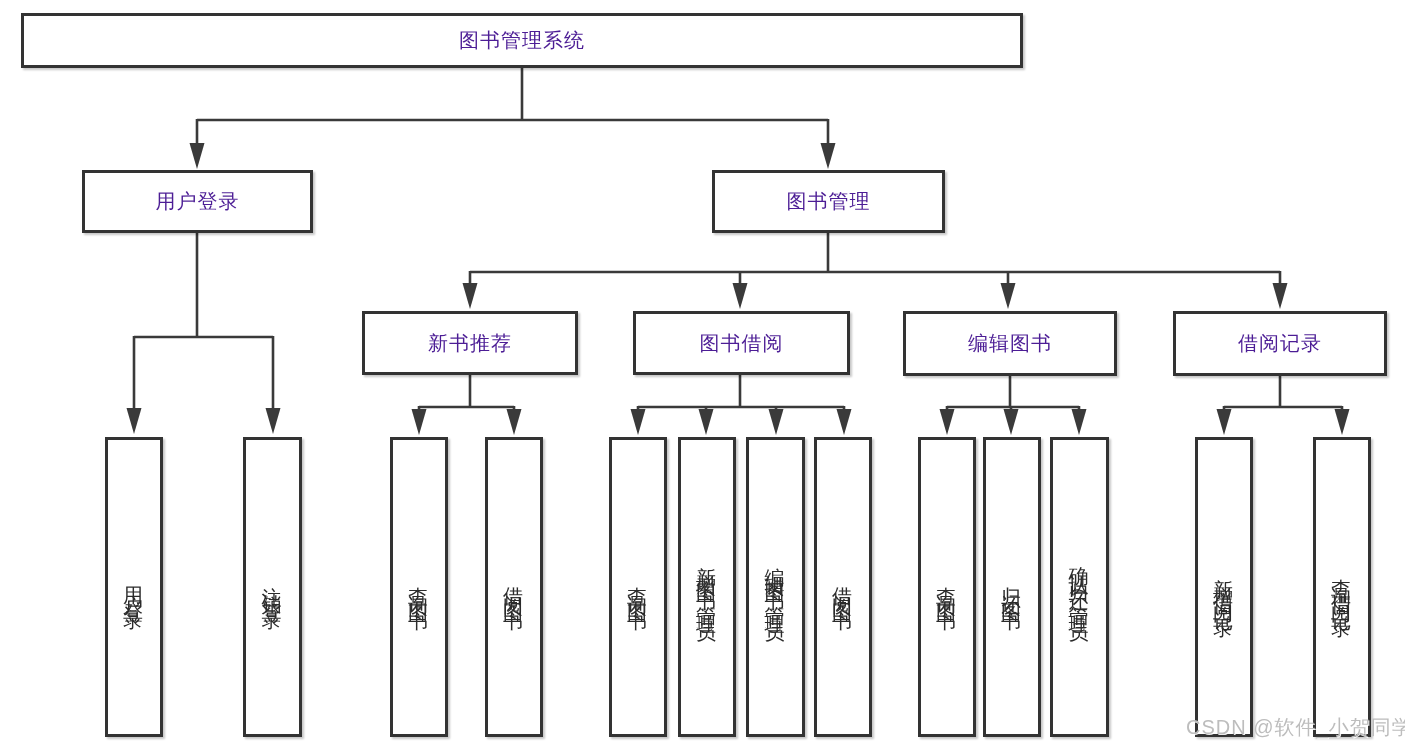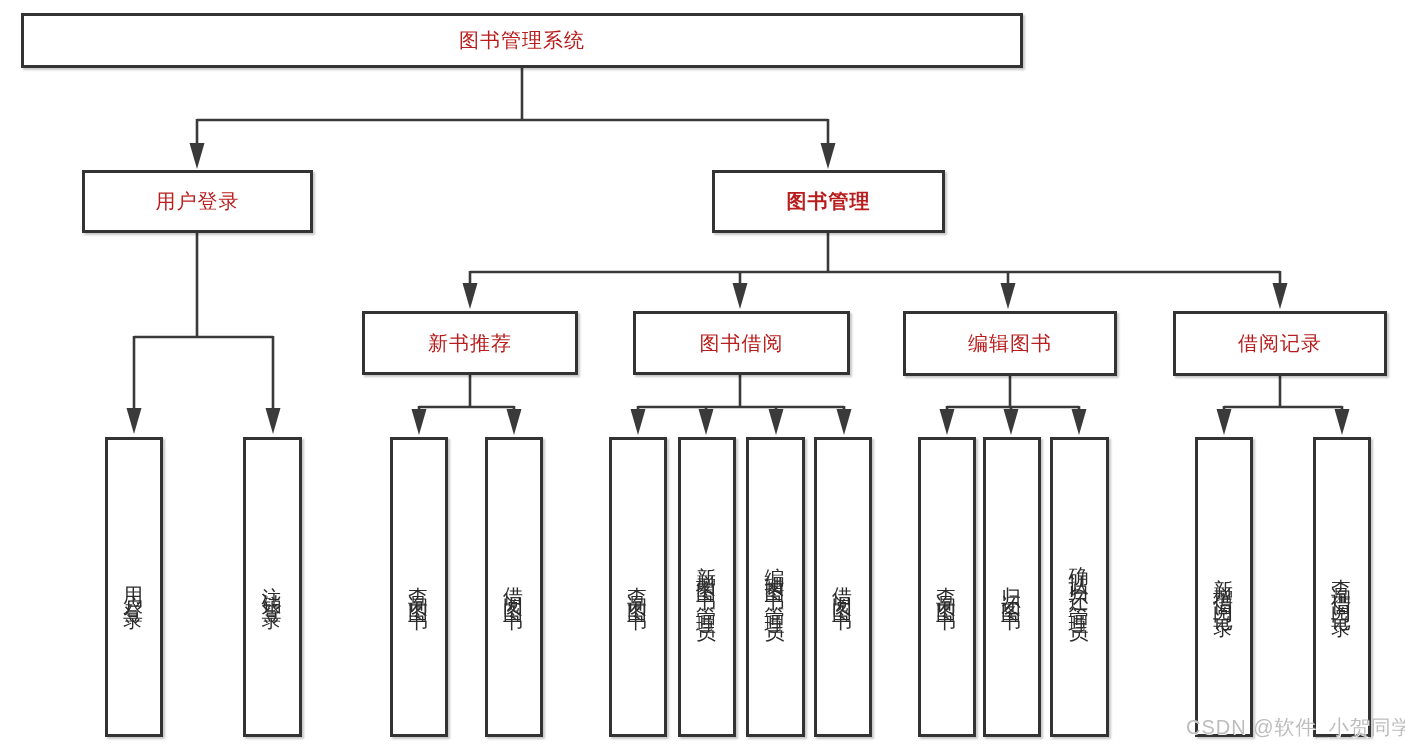--- a/index.html
+++ b/index.html
@@ -21,21 +21,21 @@
   #connectors polygon { fill: #3a3a3a; }
   .hbox {
     position: absolute;
     box-sizing: border-box;
     border: 3px solid #333333;
     background: #ffffff;
     display: flex;
     align-items: center;
     justify-content: center;
     font-size: 20px;
-    color: #b91c1c;
+    color: #4c1d95;
     letter-spacing: 1px;
     z-index: 2;
     box-shadow: 2px 2px 2px rgba(0,0,0,0.22);
   }
   .vbox {
     position: absolute;
     box-sizing: border-box;
     top: 437px;
     width: 58px;
     height: 300px;
@@ -128,21 +128,21 @@
     <line x1="1224" y1="407" x2="1342" y2="407"></line>
     <line x1="1224" y1="406" x2="1224" y2="415"></line>
     <polygon points="1216.5,409 1231.5,409 1224,435"></polygon>
     <line x1="1342" y1="406" x2="1342" y2="415"></line>
     <polygon points="1334.5,409 1349.5,409 1342,435"></polygon>
   </svg>
 
   <div class="hbox" style="left:21px; top:13px; width:1002px; height:55px;">图书管理系统</div>
 
   <div class="hbox" style="left:82px; top:170px; width:231px; height:63px;">用户登录</div>
-  <div class="hbox" style="left:712px; top:170px; width:233px; height:63px;font-weight:bold;">图书管理</div>
+  <div class="hbox" style="left:712px; top:170px; width:233px; height:63px;">图书管理</div>
 
   <div class="hbox" style="left:362px; top:311px; width:216px; height:64px;">新书推荐</div>
   <div class="hbox" style="left:633px; top:311px; width:217px; height:64px;">图书借阅</div>
   <div class="hbox" style="left:903px; top:311px; width:214px; height:65px;">编辑图书</div>
   <div class="hbox" style="left:1173px; top:311px; width:214px; height:65px;">借阅记录</div>
 
   <div class="vbox" style="left:105px;">用户登录</div>
   <div class="vbox" style="left:243px; width:59px;">注销登录</div>
 
   <div class="vbox" style="left:390px;">查询图书</div>

